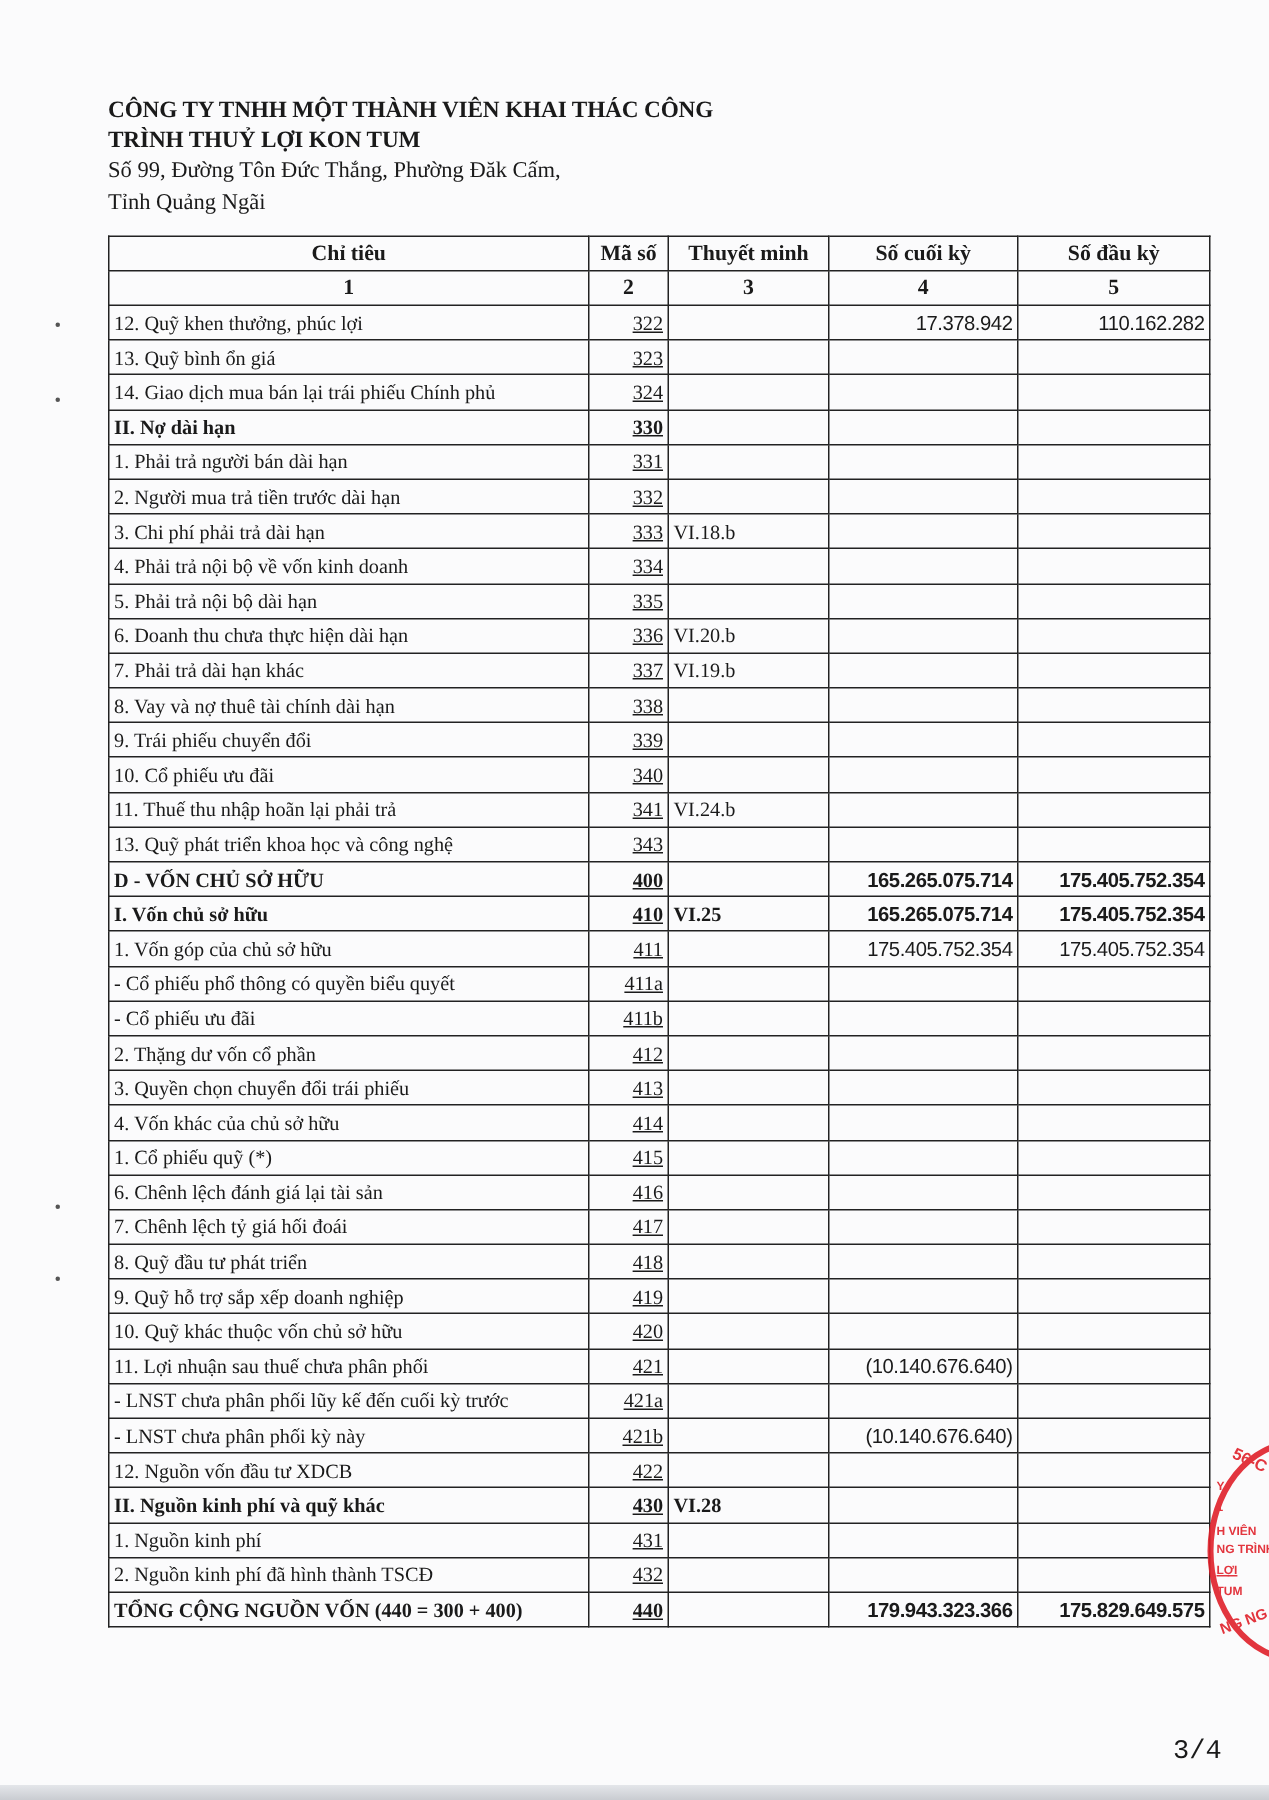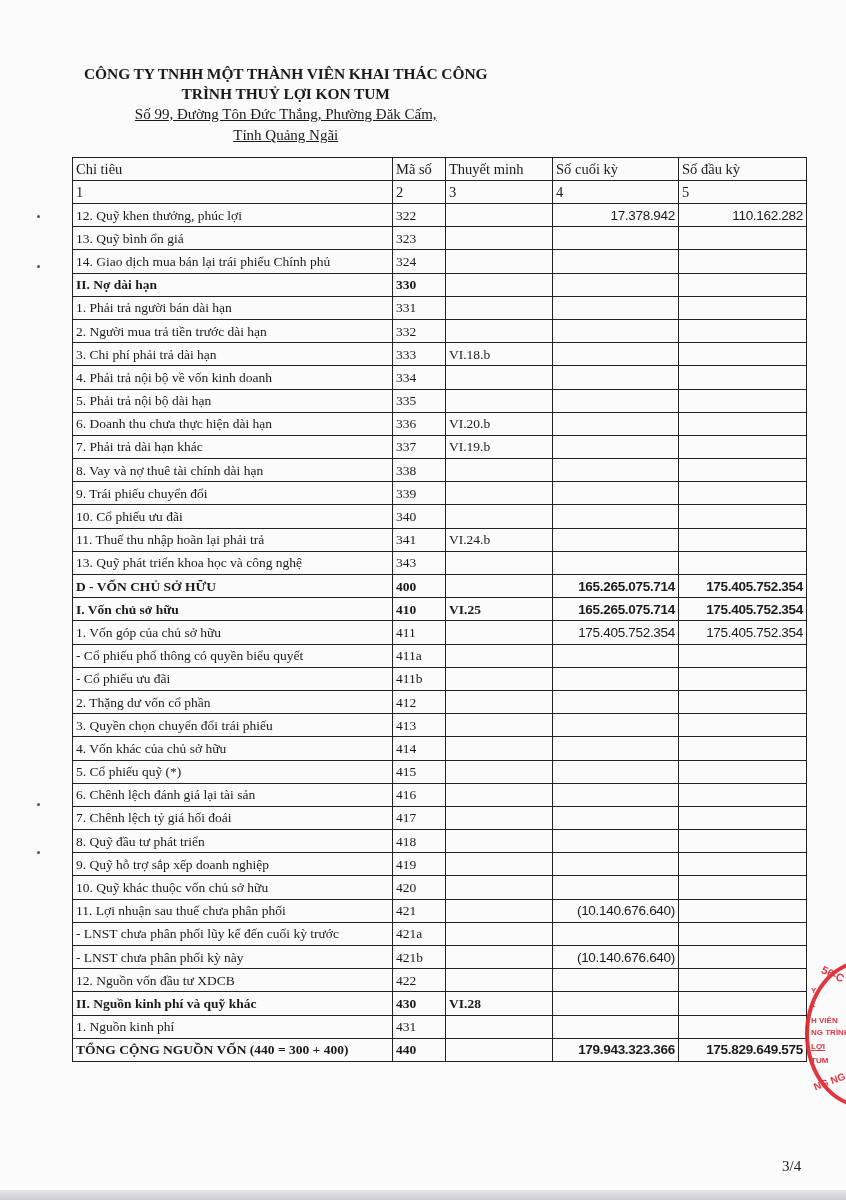--- a/index.html
+++ b/index.html
@@ -1,40 +1,40 @@
 <!DOCTYPE html>
 <html><head>
 <meta charset="utf-8">
 <style>
   html, body { margin:0; padding:0; }
   body {
     width:846px; height:1200px; position:relative; overflow:hidden;
     background:#fbfbfc;
     font-family:"Liberation Serif", serif; color:#1a1a1a;
   }
-  .header { position:absolute; left:84px; top:64px;text-align:center; }
+  .header { position:absolute; left:72px; top:64px; }
   .company { font-weight:bold; font-size:15.5px; line-height:20px; letter-spacing:-0.1px; }
-  .addr { font-size:15px; line-height:21px;text-decoration:underline; }
+  .addr { font-size:15px; line-height:21px; }
   table.bs {
     position:absolute; left:72px; top:157px;
     border-collapse:collapse; table-layout:fixed; width:734px;
   }
   table.bs td, table.bs th {
     border:1.3px solid #222; padding:0 3px; height:22.2px;
     font-size:13.5px; line-height:15px; white-space:nowrap; overflow:hidden;
   }
-  table.bs th { font-weight:normal; font-size:14.5px; text-align:left; height:22px; }
+  table.bs th { font-weight:bold; font-size:14.5px; text-align:center; height:22px; }
   col.c1 { width:320px; } col.c2 { width:53px; } col.c3 { width:107px; }
   col.c4 { width:126px; } col.c5 { width:128px; }
-  td.code { text-align:left; }
+  td.code { text-align:right;text-decoration:underline; }
   td.note { text-align:left; font-size:14px; }
   td.num { text-align:right; font-family:"Liberation Sans", sans-serif; font-size:11px; letter-spacing:-0.3px; padding-right:2px; }
   tr.bold td.label, tr.bold td.code, tr.bold td.note { font-weight:bold; }
   tr.bold td.num { font-weight:bold; }
-  .page-num { position:absolute; left:782px; top:1158px; font-size:15px; font-family:Liberation Serif, serif; }
+  .page-num { position:absolute; left:782px; top:1158px; font-size:18px; font-family:Liberation Mono, monospace; }
   .stamp {
     position:absolute; left:805px; top:960px; width:110px; height:140px;
     border:4px solid #e0202a; border-radius:50%; color:#e0202a;
     font-family:"Liberation Sans", sans-serif; font-weight:bold; font-size:8px;
     opacity:0.9;
   }
   .stamp span { position:absolute; left:2px; white-space:nowrap; }
   .dot { position:absolute; width:3px; height:3px; background:#555; border-radius:50%; }
   .bottom-strip { position:absolute; left:0; top:1190px; width:846px; height:10px; background:linear-gradient(#e4e6ea,#c9ccd1); }
 </style>
@@ -235,21 +235,21 @@
         <td class="num"></td>
       </tr>
       <tr>
         <td class="label">4. Vốn khác của chủ sở hữu</td>
         <td class="code">414</td>
         <td class="note"></td>
         <td class="num"></td>
         <td class="num"></td>
       </tr>
       <tr>
-        <td class="label">5. Cổ phiếu quỹ (*)</td>
+        <td class="label">1. Cổ phiếu quỹ (*)</td>
         <td class="code">415</td>
         <td class="note"></td>
         <td class="num"></td>
         <td class="num"></td>
       </tr>
       <tr>
         <td class="label">6. Chênh lệch đánh giá lại tài sản</td>
         <td class="code">416</td>
         <td class="note"></td>
         <td class="num"></td>
@@ -314,20 +314,27 @@
       <tr class="bold">
         <td class="label">II. Nguồn kinh phí và quỹ khác</td>
         <td class="code">430</td>
         <td class="note">VI.28</td>
         <td class="num"></td>
         <td class="num"></td>
       </tr>
       <tr>
         <td class="label">1. Nguồn kinh phí</td>
         <td class="code">431</td>
+        <td class="note"></td>
+        <td class="num"></td>
+        <td class="num"></td>
+      </tr>
+      <tr>
+        <td class="label">2. Nguồn kinh phí đã hình thành TSCĐ</td>
+        <td class="code">432</td>
         <td class="note"></td>
         <td class="num"></td>
         <td class="num"></td>
       </tr>
       <tr class="bold">
         <td class="label">TỔNG CỘNG NGUỒN VỐN (440 = 300 + 400)</td>
         <td class="code">440</td>
         <td class="note"></td>
         <td class="num">179.943.323.366</td>
         <td class="num">175.829.649.575</td>

